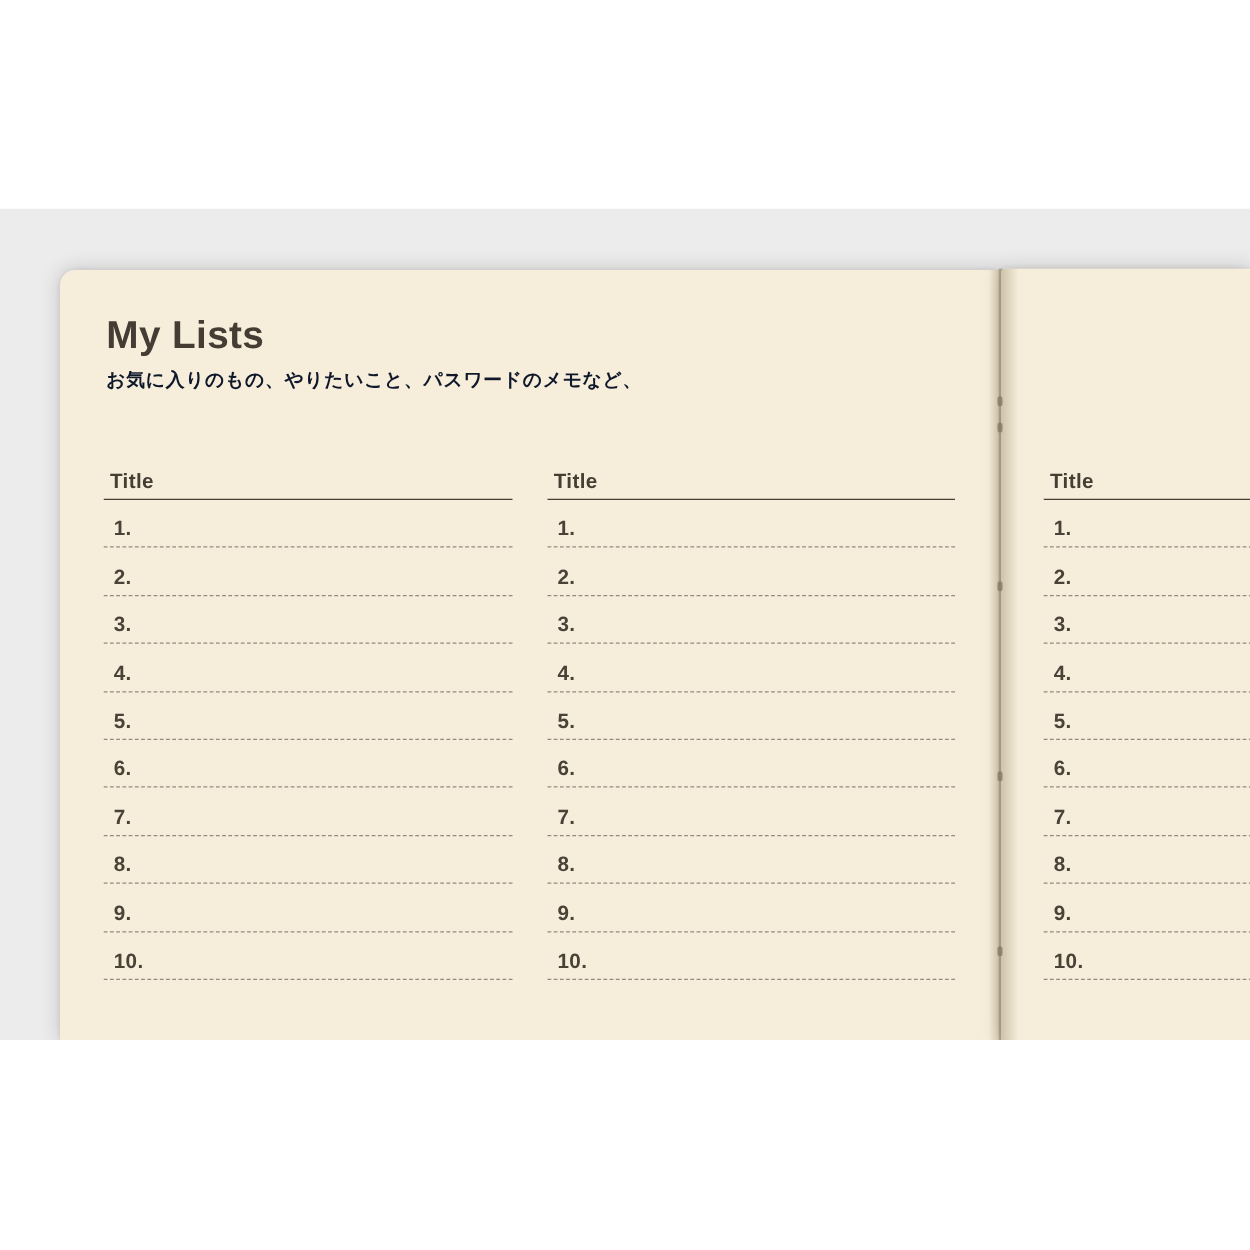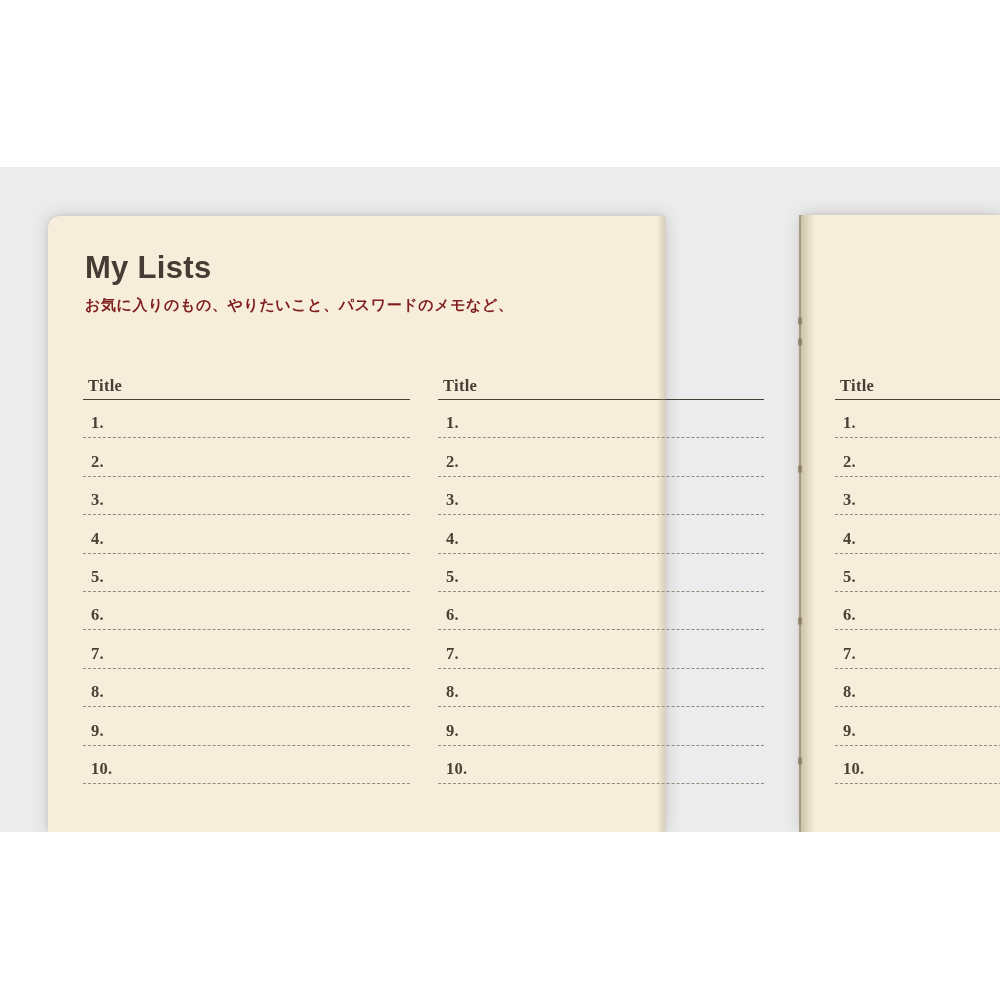--- a/index.html
+++ b/index.html
@@ -9,21 +9,21 @@
   .photo {
     position: absolute; left: 0; top: 167px; width: 1000px; height: 665px;
     background: #ececed; overflow: hidden;
   }
 
   .page {
     position: absolute; background: #f6eedb;
     box-shadow: 0 0 16px rgba(60, 50, 35, 0.22), 0 0 4px rgba(60, 50, 35, 0.10);
   }
   .page-left {
-    left: 48px; top: 49px; width: 617px; height: 616px;
+    left: 48px; top: 49px; width: 751px; height: 616px;
     border-radius: 12px 2px 0 0;
   }
   .page-left::after { 
     content: ""; position: absolute; right: 0; top: 0; bottom: 0; width: 8px;
     background: linear-gradient(90deg, rgba(172,158,124,0) 0%, rgba(172,158,124,0.38) 100%);
   }
   .seam {
     position: absolute; left: 799px; top: 48px; width: 2.5px; height: 617px;
     background: #b4aa92;
   }
@@ -43,25 +43,25 @@
   .stitch-3 { top: 298px; } .stitch-4 { top: 450px; } .stitch-5 { top: 590px; }
 
   .headline {
     position: absolute; left: 37px; top: 35px;
     font-size: 31px; line-height: 34px; font-weight: bold;
     color: #453c33; letter-spacing: 0.3px;
   }
   .desc {
     position: absolute; left: 37px; top: 77px;
     font-size: 15px; line-height: 24px; font-weight: 600;
-    color: #7f1d1d; letter-spacing: 0.6px;
+    color: #0f172a; letter-spacing: 0.6px;
   }
   .desc span { display: block; }
 
-  .col { position: absolute; top: 160px; font-family: Liberation Serif, serif; }
+  .col { position: absolute; top: 160px; }
   .col-1 { left: 35px;  width: 327px; }
   .col-2 { left: 390px; width: 326px; }
   .col-3 { left: 34px;  top: 161px; width: 182px; }
 
   .col-header {
     height: 24px; padding-left: 5px;
     font-size: 16.5px; line-height: 19px; font-weight: bold;
     color: #463e34; letter-spacing: 0.3px;
     border-bottom: 1.6px solid #473f34;
   }

